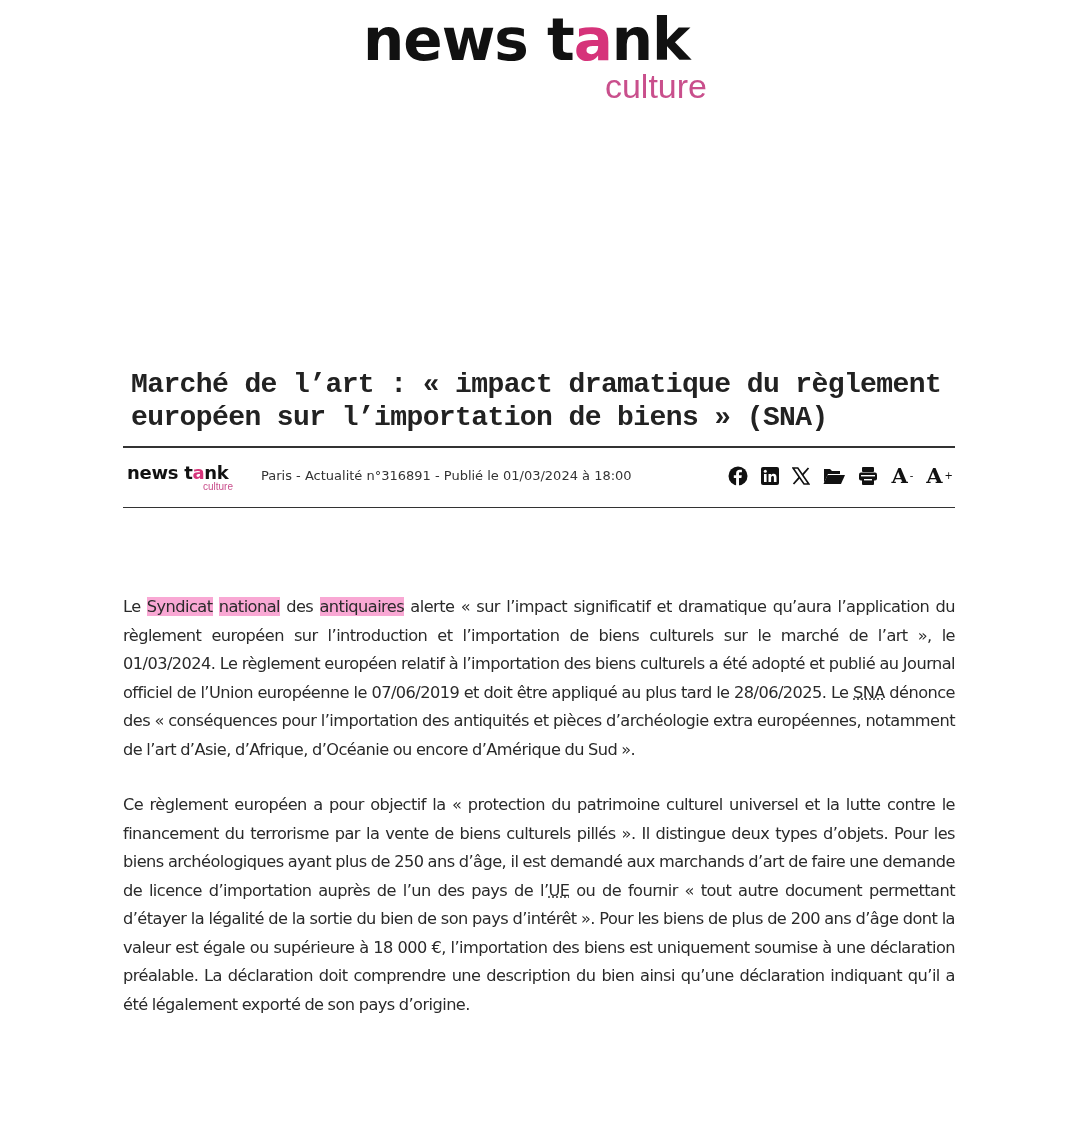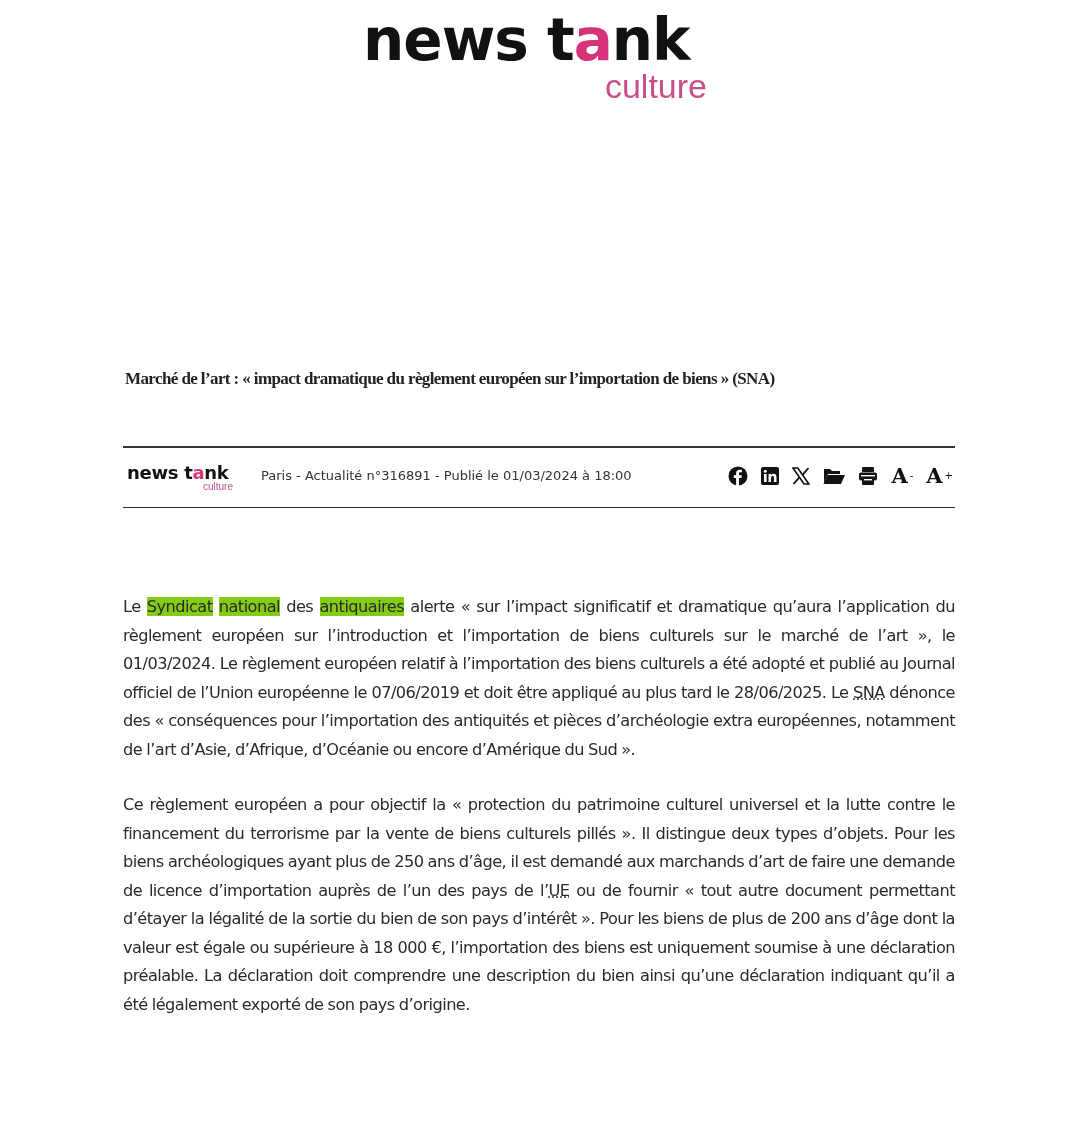--- a/index.html
+++ b/index.html
@@ -9,21 +9,21 @@
   
   .masthead { position: absolute; left: 363px; top: 10px; width: 360px; height: 100px; }
   .logo-main { position: absolute; left: 0; top: 0; font-family: "DejaVu Sans", sans-serif;
                font-weight: bold; font-size: 58px; letter-spacing: -1px; color: #111; line-height: 60px; }
   .logo-main .pink { color: #d6337a; }
   .logo-sub { position: absolute; right: 16px; top: 58px; font-family: "Liberation Sans", sans-serif;
               font-size: 34px; color: #c94f8c; font-weight: normal; line-height: 36px; }
 
   
   .article { position: absolute; left: 123px; top: 360px; width: 832px; }
-  .title { margin: 2px; font-family: Liberation Serif, serif; font-size: 17px; font-weight: bold;
+  .title { margin: 8px; font-family: Liberation Mono, monospace; font-size: 28px; font-weight: bold;
            line-height: 33px; color: #222; letter-spacing: -0.6px; }
 
   .meta-bar { position: absolute; left: 123px; top: 446px; width: 832px; height: 62px;
               border-top: 2px solid #333; border-bottom: 1px solid #333; box-sizing: border-box; }
   .mini-logo { position: absolute; left: 4px; top: 16px; width: 110px; height: 32px; }
   .mini-logo .m-main { font-weight: bold; font-size: 18px; color: #111; letter-spacing: -0.3px; line-height: 18px; }
   .mini-logo .m-main .pink { color: #d6337a; }
   .mini-logo .m-sub { position: absolute; right: 4px; top: 17px; font-family: "Liberation Sans", sans-serif;
                       font-size: 10px; color: #c94f8c; }
   .meta-text { position: absolute; left: 138px; top: 20px; font-family: "DejaVu Sans", sans-serif;
@@ -31,21 +31,21 @@
 
   .toolbar { position: absolute; right: 2px; top: 17px; display: flex; align-items: center; gap: 13px; }
   .tool { display: inline-flex; align-items: center; justify-content: center; cursor: pointer; color: #111; }
   .tool svg { display: block; }
   .font-btn { font-family: "DejaVu Serif", serif; font-weight: bold; font-size: 21px; line-height: 22px; color: #111; }
   .font-btn .sign { font-family: "DejaVu Sans", sans-serif; font-weight: normal; font-size: 10px; margin-left: 2px; vertical-align: middle; }
 
   .body-text { position: absolute; left: 123px; top: 593px; width: 832px; }
   .para { margin: 0 0 27px 0; font-family: "DejaVu Sans", sans-serif; font-size: 16.2px; line-height: 28.5px;
           text-align: justify; color: #2a2a2a; letter-spacing: -0.55px; word-spacing: -0.5px; }
-  .hl { background: #84cc16; }
+  .hl { background: #f9a8d4; }
   abbr { text-decoration: underline dotted; text-decoration-color: #333; }
 </style>
 </head>
 <body>
 
 <div class="masthead">
   <div class="logo-main"><span>news t</span><span class="pink">a</span><span>nk</span></div>
   <div class="logo-sub">culture</div>
 </div>
 

